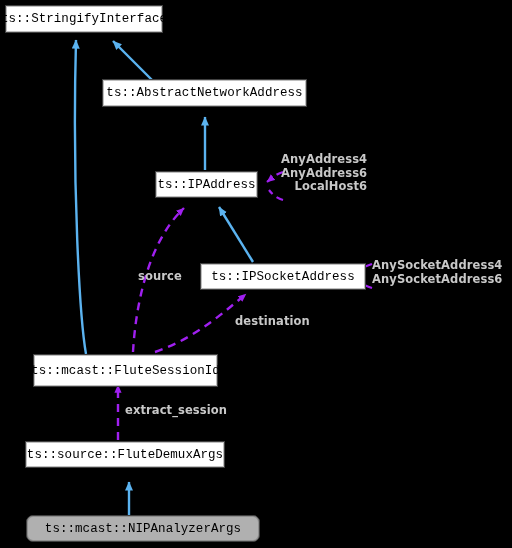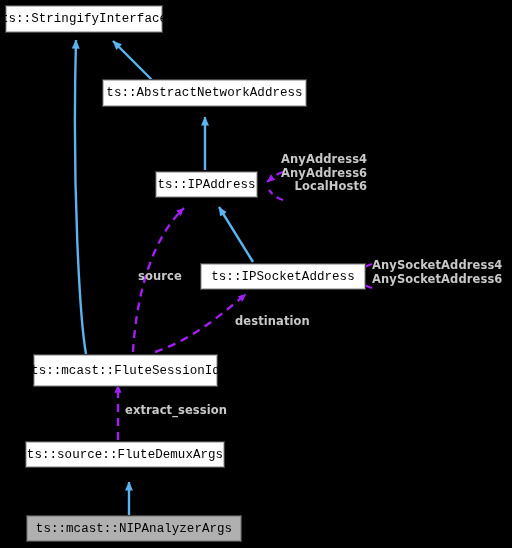--- a/index.html
+++ b/index.html
@@ -119,21 +119,21 @@
   </div>
 
   <div class="node-box" style="left:33px; top:354px; width:185px; height:33px;">
     <span class="node-label">ts::mcast::FluteSessionId</span>
   </div>
 
   <div class="node-box" style="left:25px; top:441px; width:200px; height:27px;">
     <span class="node-label">ts::source::FluteDemuxArgs</span>
   </div>
 
-  <div class="node-box highlight" style="left:26px; top:515px; width:216px; height:27px;">
+  <div class="node-box highlight" style="left:26px; top:515px; width:234px; height:27px;border-radius:7px;">
     <span class="node-label">ts::mcast::NIPAnalyzerArgs</span>
   </div>
 
   <div class="edge-label" style="left:138px; top:269px;">source</div>
 
   <div class="edge-label" style="left:215px; top:314px;margin-left:20px;">destination</div>
 
   <div class="edge-label" style="left:125px; top:403px;">extract_session</div>
 
   <div class="side-label" style="left:281px; top:153px; text-align:right;">

